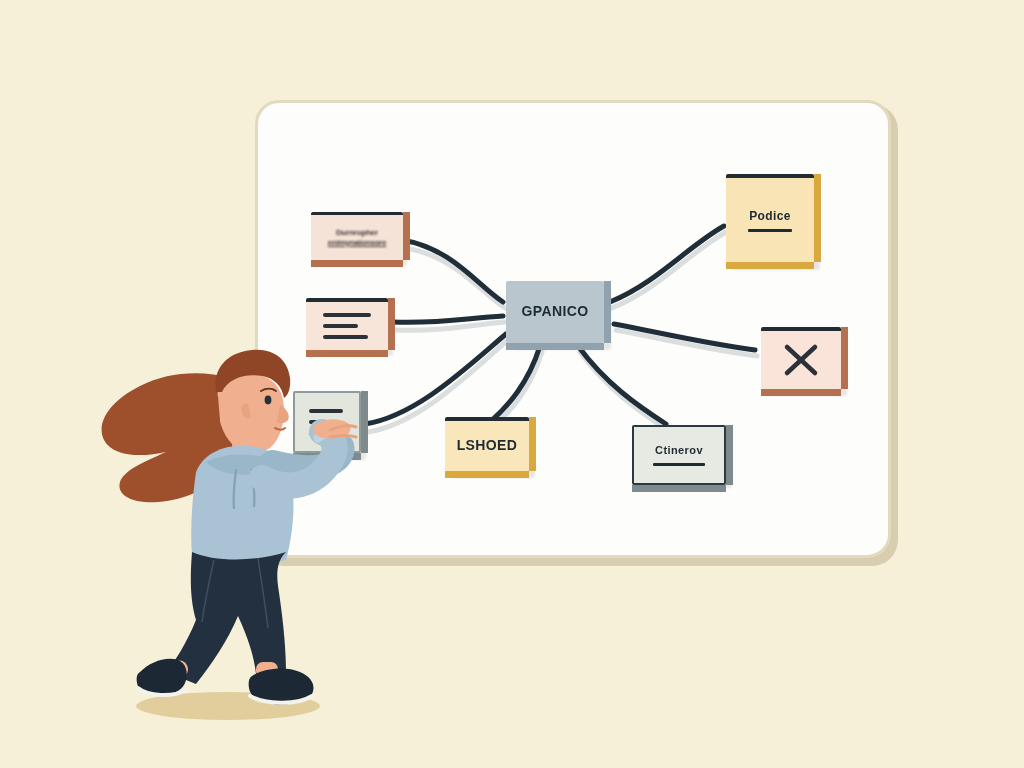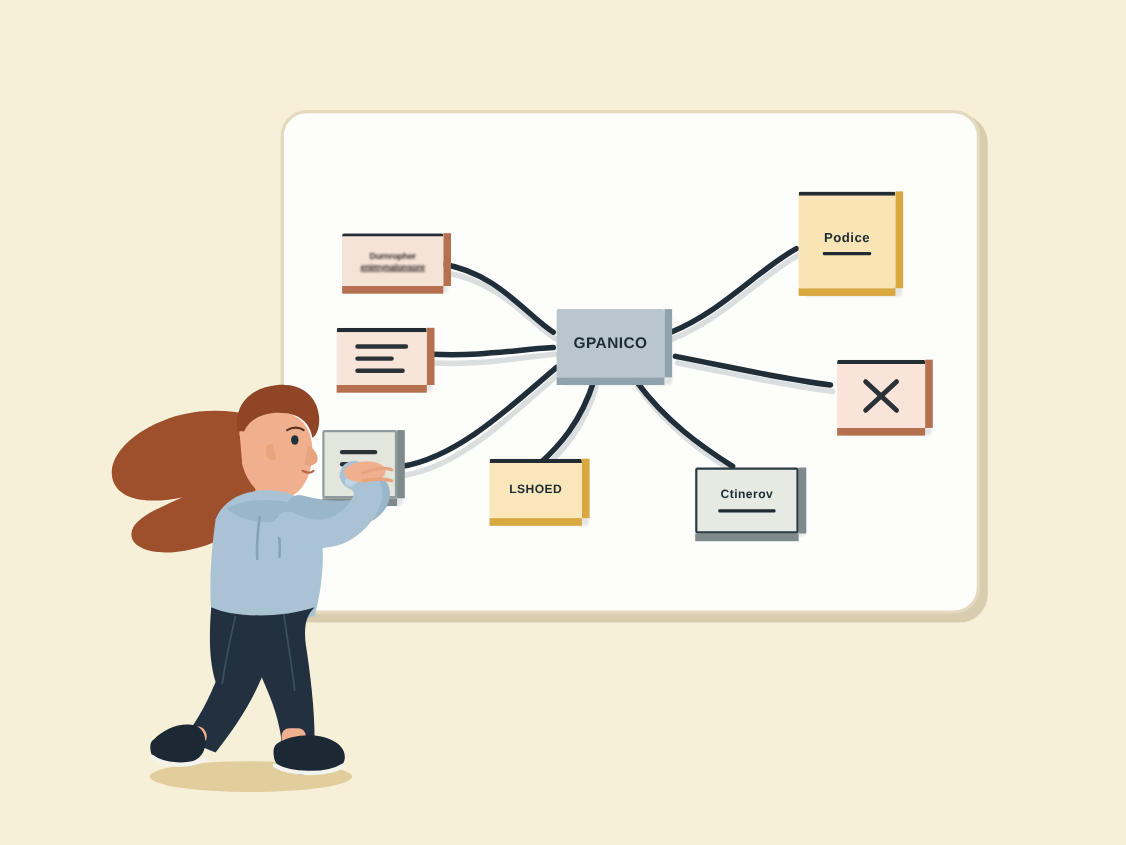--- a/index.html
+++ b/index.html
@@ -175,21 +175,21 @@
     <div class="face" style="background:#b9c6ce;">
       <span class="label" style="font-size:14px;">GPANICO</span>
     </div>
   </div>
 
   <div class="node-shadow" style="left:451px;top:424px;width:84px;height:54px;"></div>
   <div class="node" style="left:445px;top:417px;width:84px;height:54px;">
     <div class="edge-r" style="background:#d9a93f;"></div>
     <div class="edge-b" style="background:#d9a93f;"></div>
     <div class="face" style="background:#f9e6bb;border-top:4px solid #232c33;">
-      <span class="label" style="font-size:11px;filter:blur(0.4px);">LSHOED</span>
+      <span class="label" style="font-size:14px;filter:blur(0.4px);">LSHOED</span>
     </div>
   </div>
 
   <div class="node-shadow" style="left:638px;top:432px;width:94px;height:56px;"></div>
   <div class="node" style="left:632px;top:425px;width:94px;height:60px;">
     <div class="edge-r" style="background:#7e8a8c;"></div>
     <div class="edge-b" style="background:#7e8a8c;"></div>
     <div class="face" style="background:#e7eae2;border:2px solid #2a3a42;">
       <span class="label" style="font-size:11px;">Ctinerov</span>
       <span class="underline" style="height:2.5px;width:70%;"></span>

